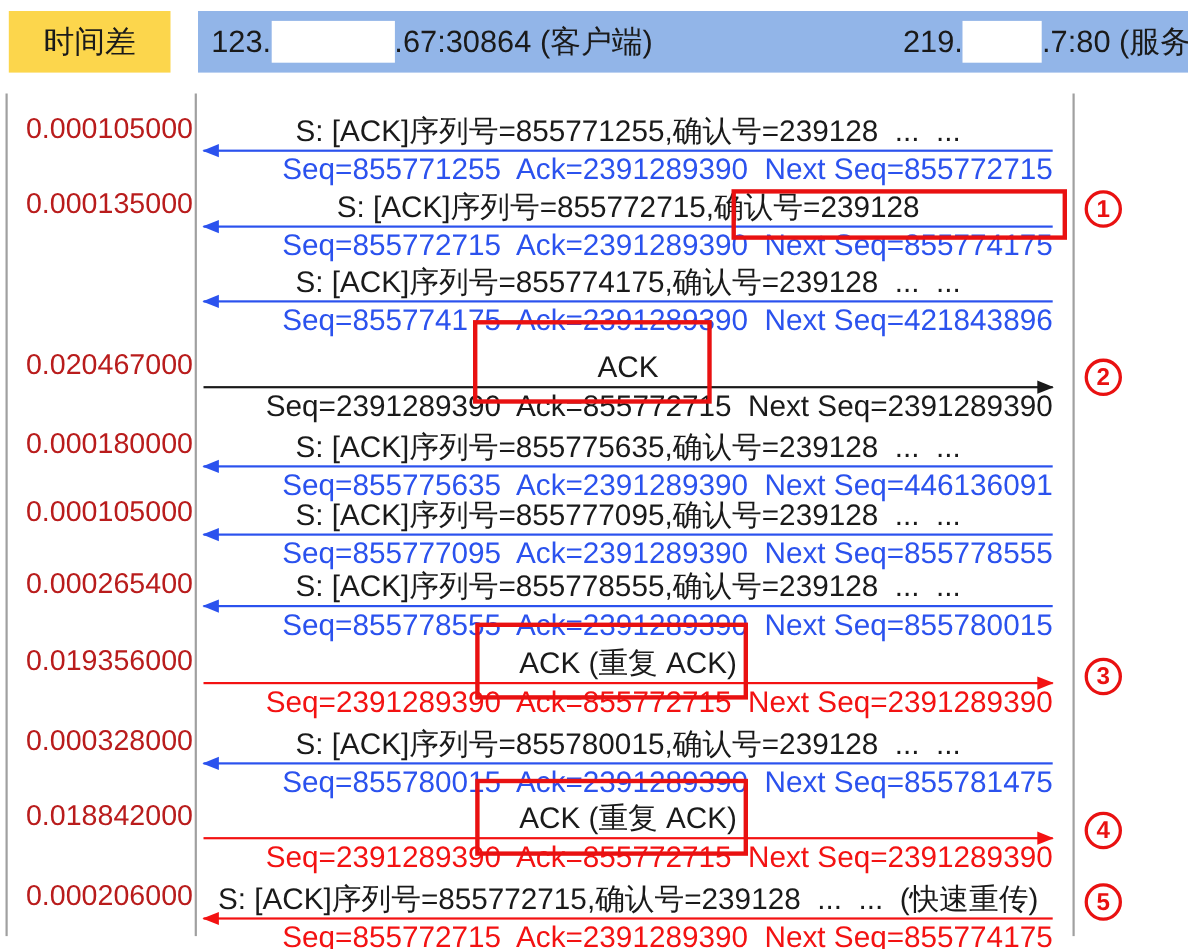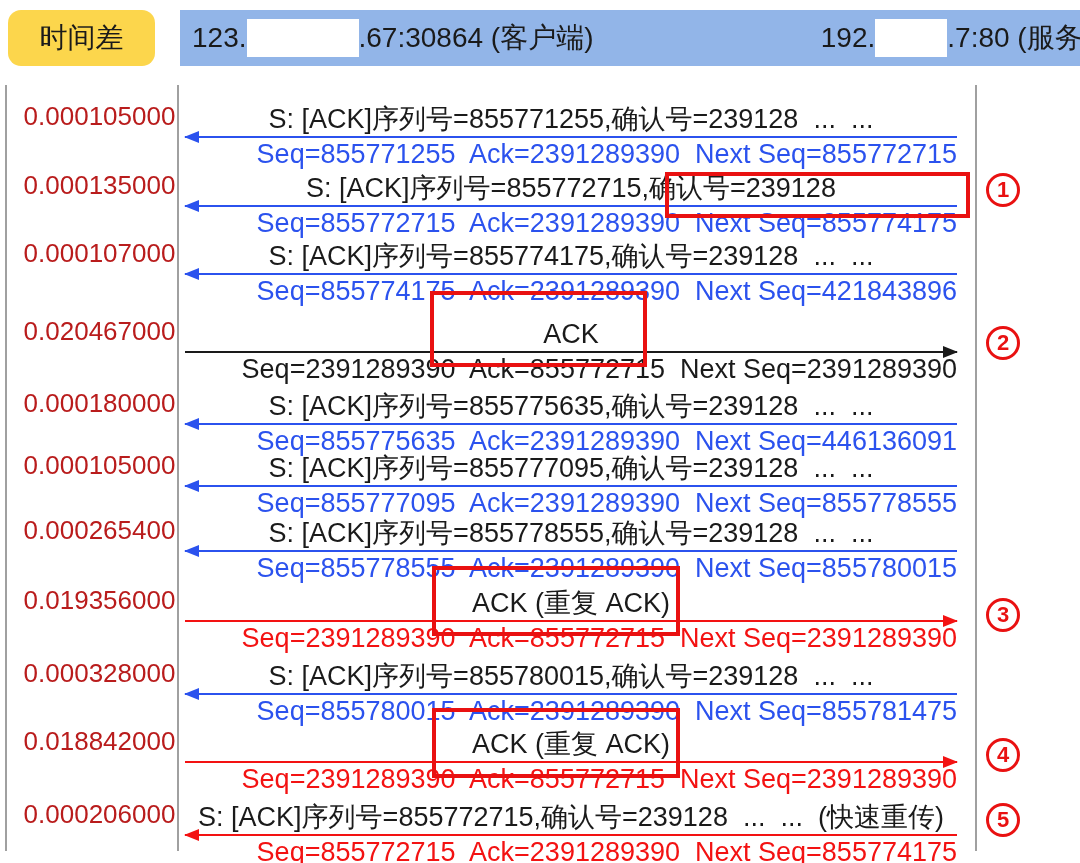--- a/index.html
+++ b/index.html
@@ -4,21 +4,21 @@
 <style>
   html,body { margin:0; padding:0; background:#ffffff; }
   .canvas {
     position:relative; width:1080px; height:863px; background:#ffffff;
     font-family:"Liberation Sans", sans-serif; overflow:hidden;
   }
   
   .header-time {
     position:absolute; left:8px; top:10px; width:147px; height:56px;
     background:#fcd64c; display:flex; align-items:center; justify-content:center;
-    font-size:28px; color:#1a1a1a;border-radius:13px;
+    font-size:28px; color:#1a1a1a;
   }
   .header-bar {
     position:absolute; left:180px; top:10px; width:950px; height:56px;
     background:#92b5e8; display:flex; align-items:center; justify-content:space-between;
     padding:0 10px 0 12px; box-sizing:border-box; font-size:28px; color:#1a1a1a;
   }
   .endpoint { display:flex; align-items:center; white-space:pre; }
   .redact { display:inline-block; height:38px; background:#ffffff; }
   .redact.client { width:112px; }
   .redact.server { width:72px; }
@@ -64,21 +64,21 @@
 <div class="canvas">
 
   <div class="header-time">时间差</div>
   <div class="header-bar">
     <div class="endpoint">
       <span>123.</span>
       <span class="redact client"></span>
       <span>.67:30864 (客户端)</span>
     </div>
     <div class="endpoint">
-      <span>192.</span>
+      <span>219.</span>
       <span class="redact server"></span>
       <span>.7:80 (服务器)</span>
     </div>
   </div>
 
   <div class="vline" style="left:5px"></div>
   <div class="vline" style="left:177px"></div>
   <div class="vline" style="left:975px"></div>
 
   <div class="row" style="top:88px">
@@ -89,21 +89,20 @@
   </div>
 
   <div class="row" style="top:157px">
     <div class="time">0.000135000</div>
     <div class="msg-top c-black">S: [ACK]序列号=855772715,确认号=239128</div>
     <div class="arrow blue left"></div>
     <div class="msg-bottom c-blue">Seq=855772715  Ack=2391289390  Next Seq=855774175</div>
   </div>
 
   <div class="row" style="top:225px">
-    <div class="time">0.000107000</div>
     <div class="msg-top c-black">S: [ACK]序列号=855774175,确认号=239128  ...  ...</div>
     <div class="arrow blue left"></div>
     <div class="msg-bottom c-blue">Seq=855774175  Ack=2391289390  Next Seq=421843896</div>
   </div>
 
   <div class="row" style="top:303px">
     <div class="time">0.020467000</div>
     <div class="msg-top c-black">ACK</div>
     <div class="arrow black right"></div>
     <div class="msg-bottom c-black">Seq=2391289390  Ack=855772715  Next Seq=2391289390</div>

